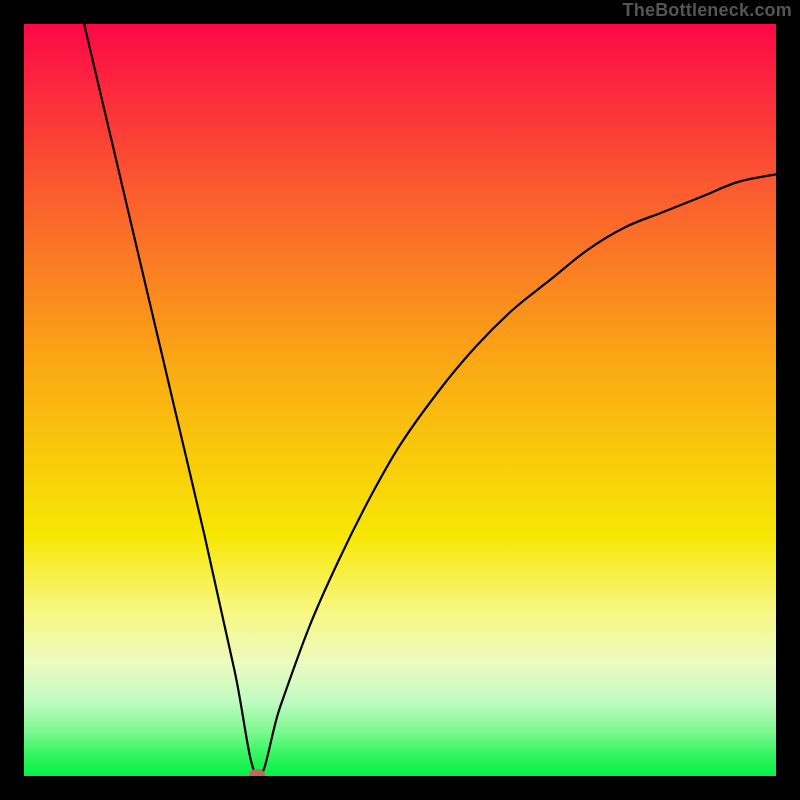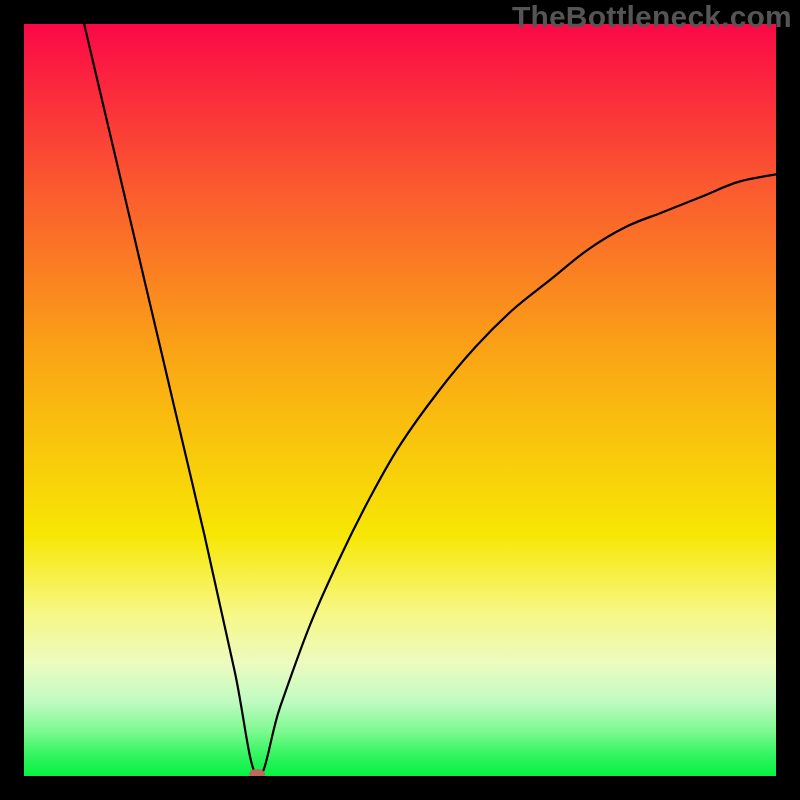--- a/index.html
+++ b/index.html
@@ -2,21 +2,21 @@
 <html><head>
 <meta charset="utf-8">
 <style>
   * { margin: 0; padding: 0; box-sizing: border-box; }
   body { width: 800px; height: 800px; background: #000; position: relative; overflow: hidden; font-family: Arial, Helvetica, sans-serif; }
   .watermark {
     position: absolute;
     top: 0;
     right: 8px;
     color: #555;
-    font-size: 30px;
+    font-size: 18px;
     font-weight: 600;
     letter-spacing: 0.2px;
     z-index: 2;
   }
   .frame {
     position: absolute;
     top: 24px;
     left: 24px;
     width: 752px;
     height: 752px;

